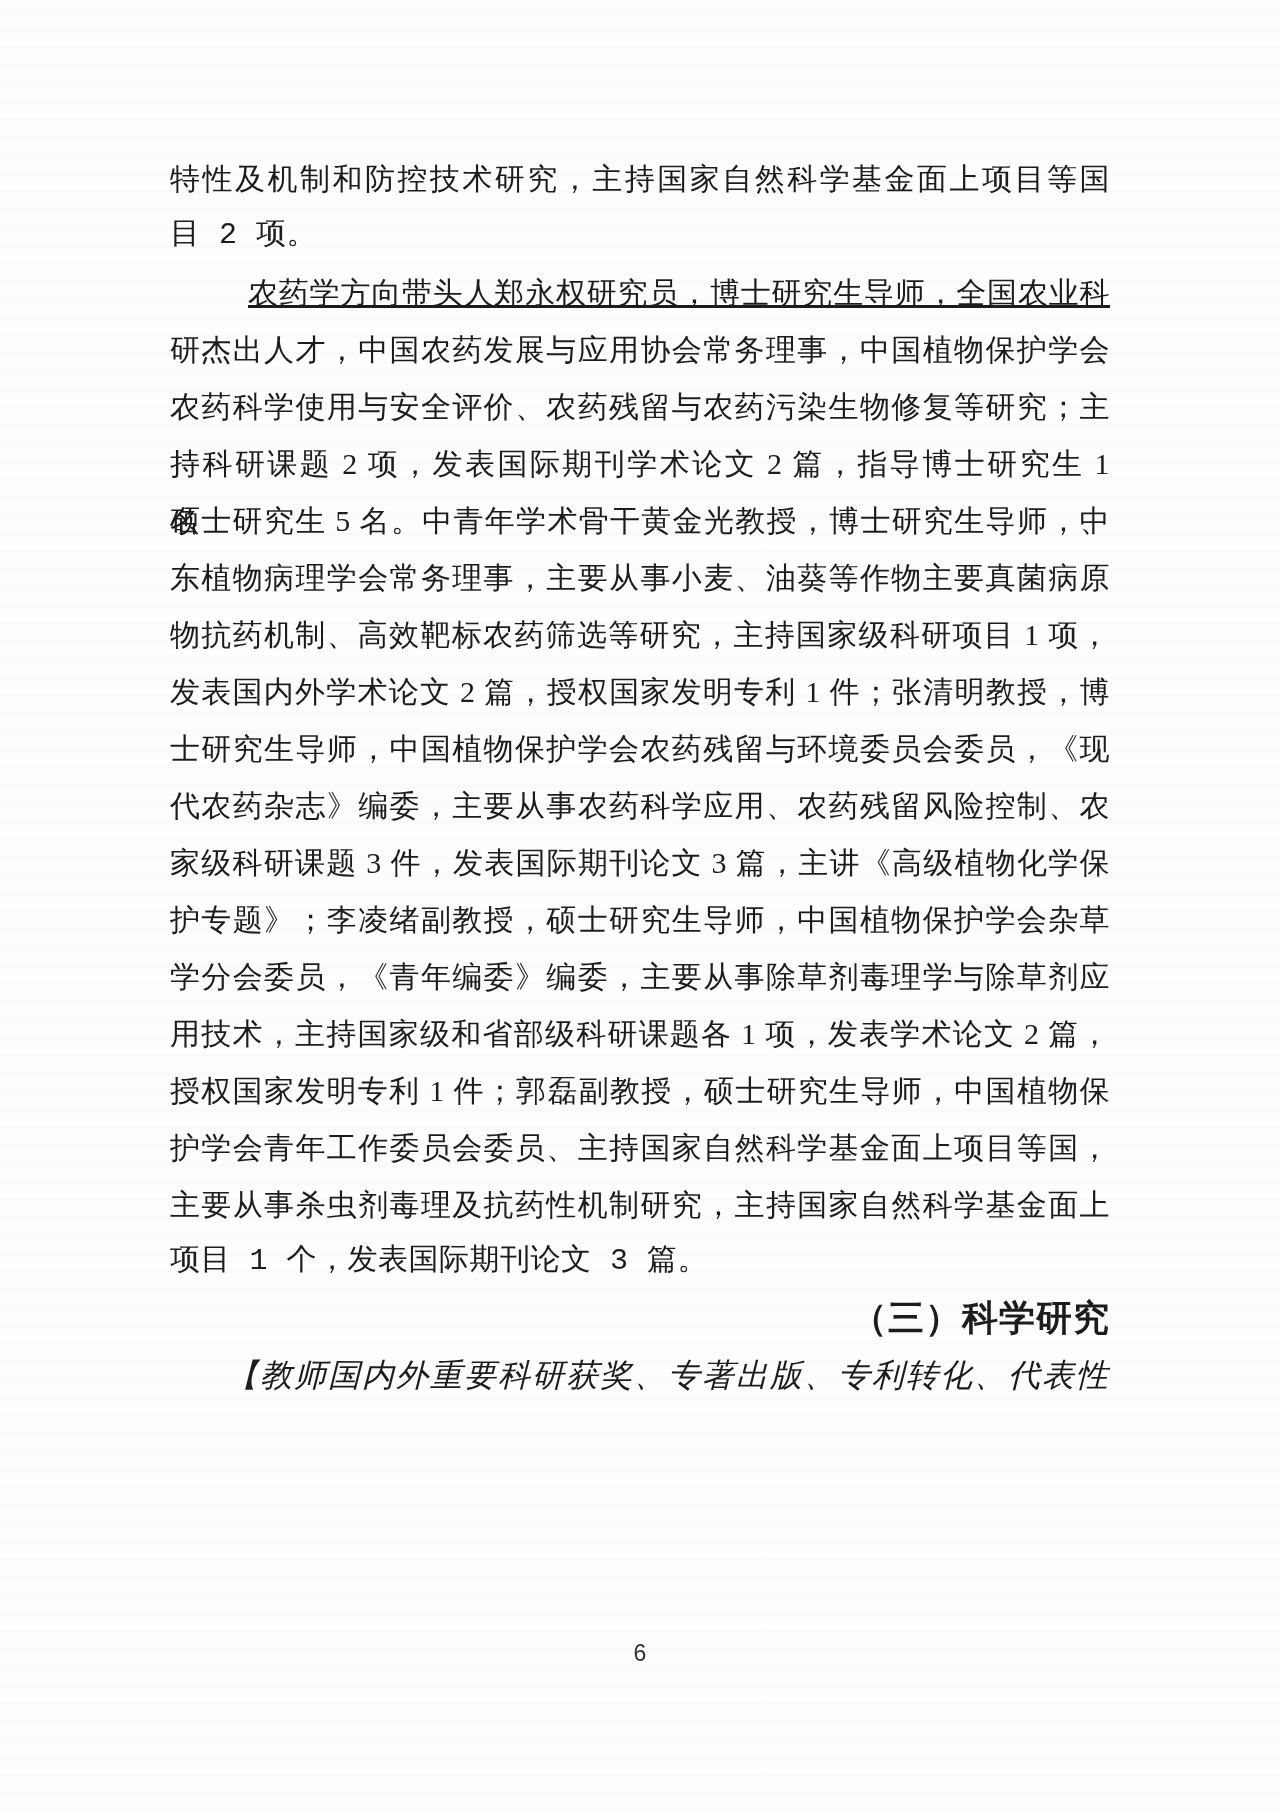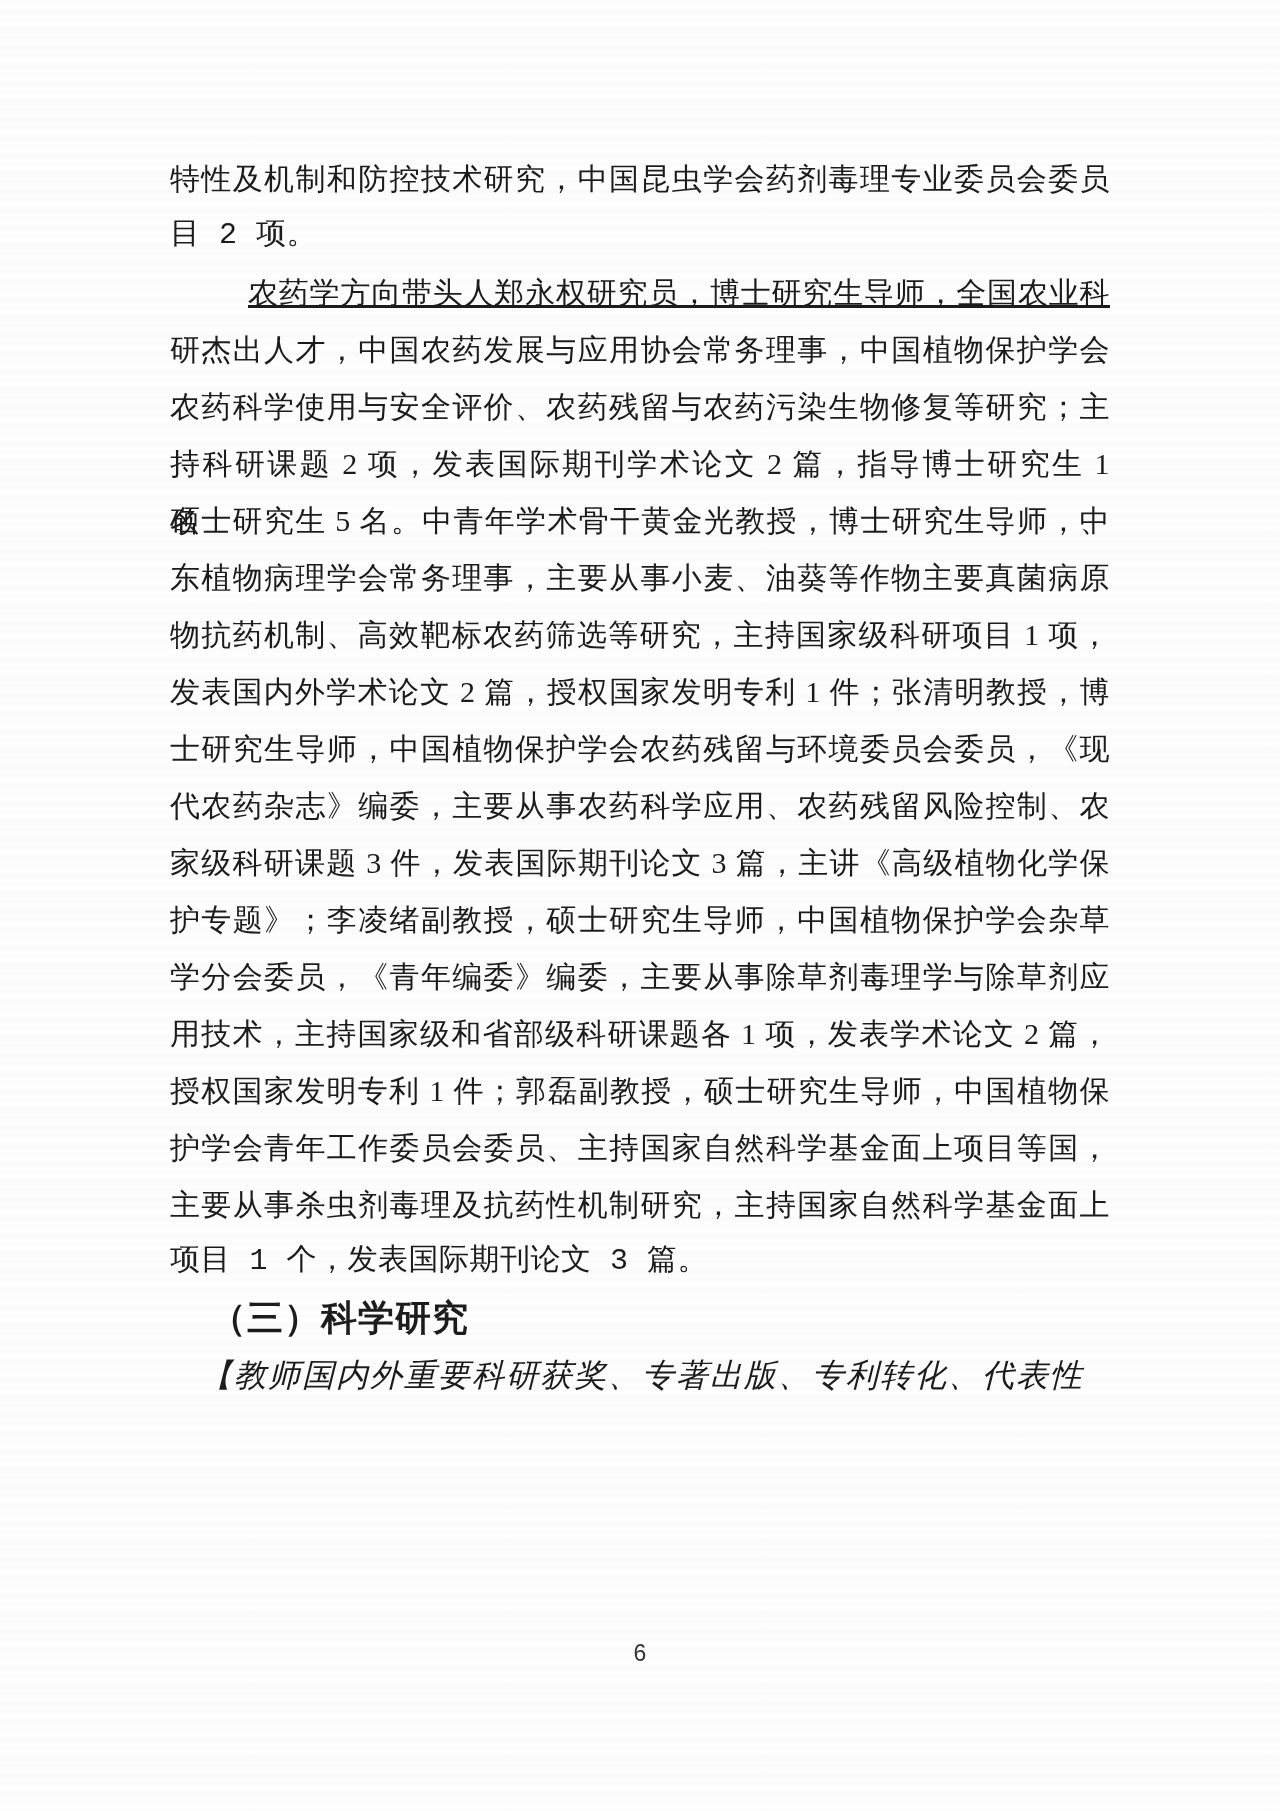--- a/index.html
+++ b/index.html
@@ -40,46 +40,46 @@
     text-align:left;
     text-align-last:auto;
     font-family:Liberation Mono, monospace;
   }
   .indent{ text-indent:78px;text-decoration:underline; }
   .heading{
     height:57px;line-height:57px;
     font-size:36px;font-weight:bold;
     padding-left:40px;
     letter-spacing:1px;
-    text-align:left;
+    text-align:right;
   }
   .note{
     height:57px;line-height:57px;
     font-size:32px;
     font-style:italic;
     padding-left:30px;
     letter-spacing:2px;
-    text-align:left;
+    text-align:right;
   }
   .page-number{
     position:absolute;
     left:0;right:0;top:1640px;
     text-align:center;
     font-family:"Liberation Sans","DejaVu Sans",sans-serif;
     font-size:23px;
     color:#333333;
   }
 </style>
 </head>
 <body>
 
 <div class="scan-tint"></div>
 
 <div class="text-block">
-  <div class="ln j">特性及机制和防控技术研究，中国昆虫学会药剂毒理专业委员会委员</div>
+  <div class="ln j">特性及机制和防控技术研究，主持国家自然科学基金面上项目等国</div>
   <div class="ln left">目 2 项。</div>
   <div class="ln j indent">农药学方向带头人郑永权研究员，博士研究生导师，全国农业科</div>
   <div class="ln j">研杰出人才，中国农药发展与应用协会常务理事，中国植物保护学会</div>
   <div class="ln j">农药科学使用与安全评价、农药残留与农药污染生物修复等研究；主</div>
   <div class="ln j">持科研课题 2 项，发表国际期刊学术论文 2 篇，指导博士研究生 1 名、</div>
   <div class="ln j">硕士研究生 5 名。中青年学术骨干黄金光教授，博士研究生导师，中</div>
   <div class="ln j">东植物病理学会常务理事，主要从事小麦、油葵等作物主要真菌病原</div>
   <div class="ln j">物抗药机制、高效靶标农药筛选等研究，主持国家级科研项目 1 项，</div>
   <div class="ln j">发表国内外学术论文 2 篇，授权国家发明专利 1 件；张清明教授，博</div>
   <div class="ln j">士研究生导师，中国植物保护学会农药残留与环境委员会委员，《现</div>

